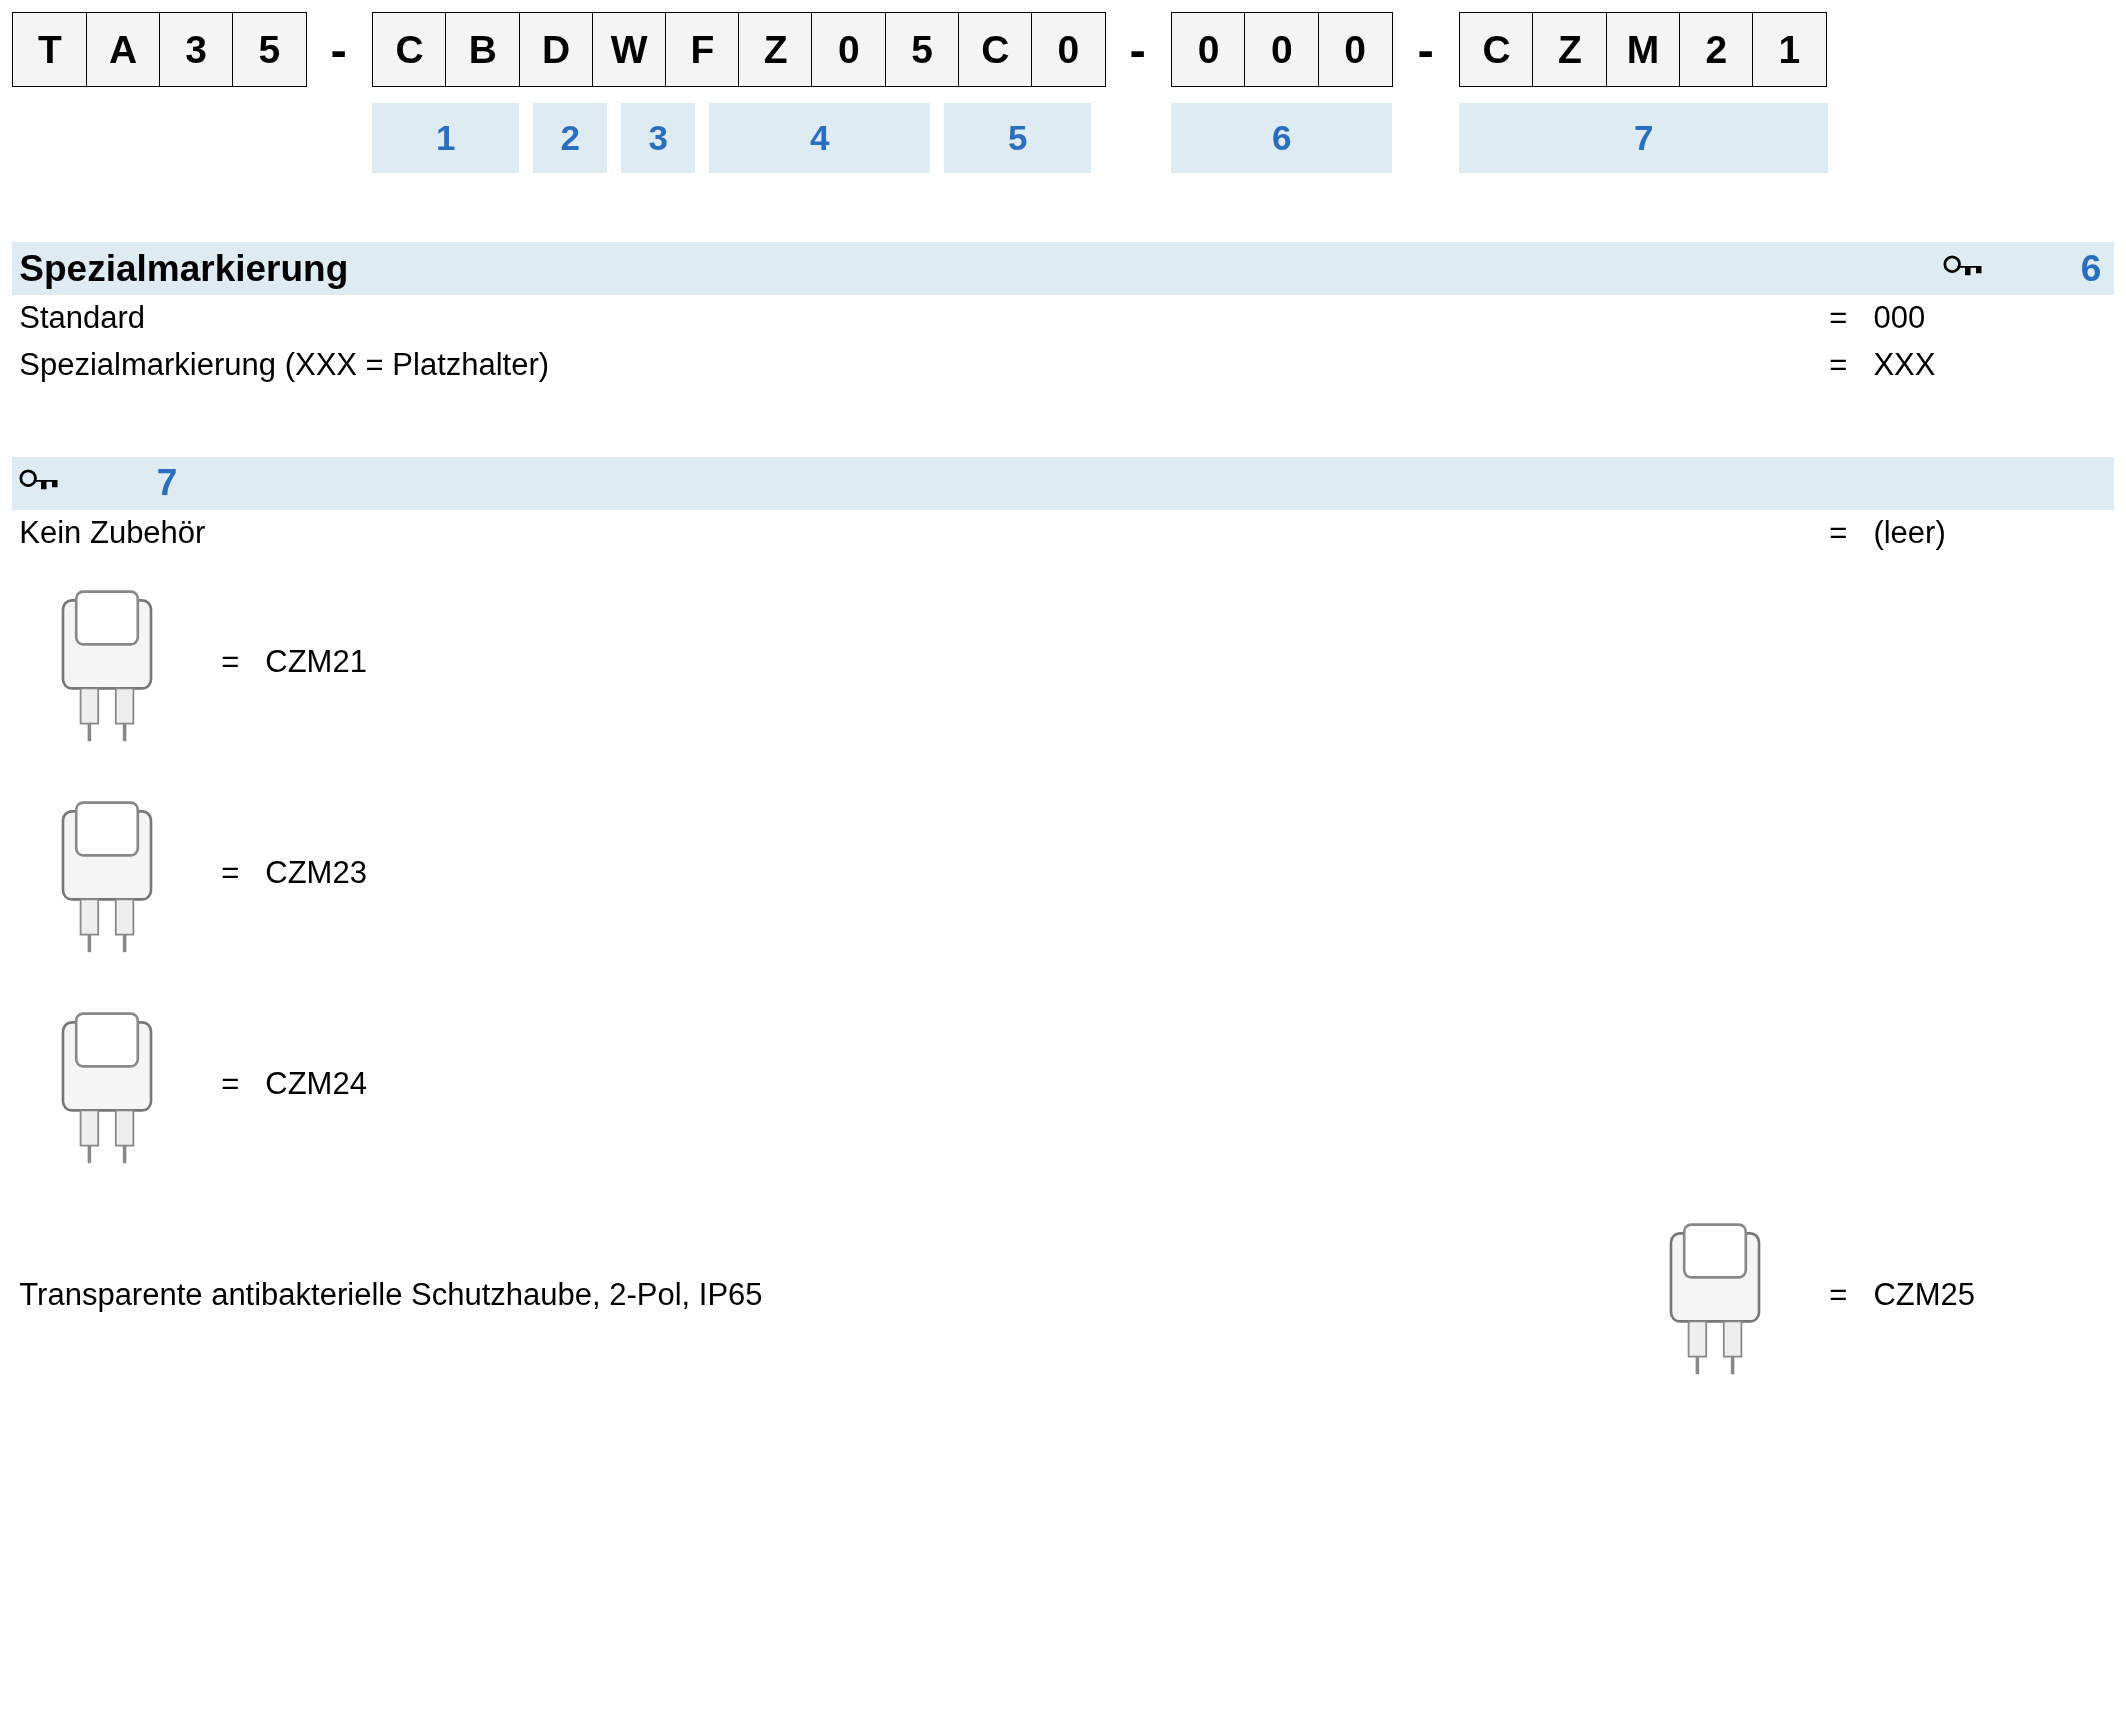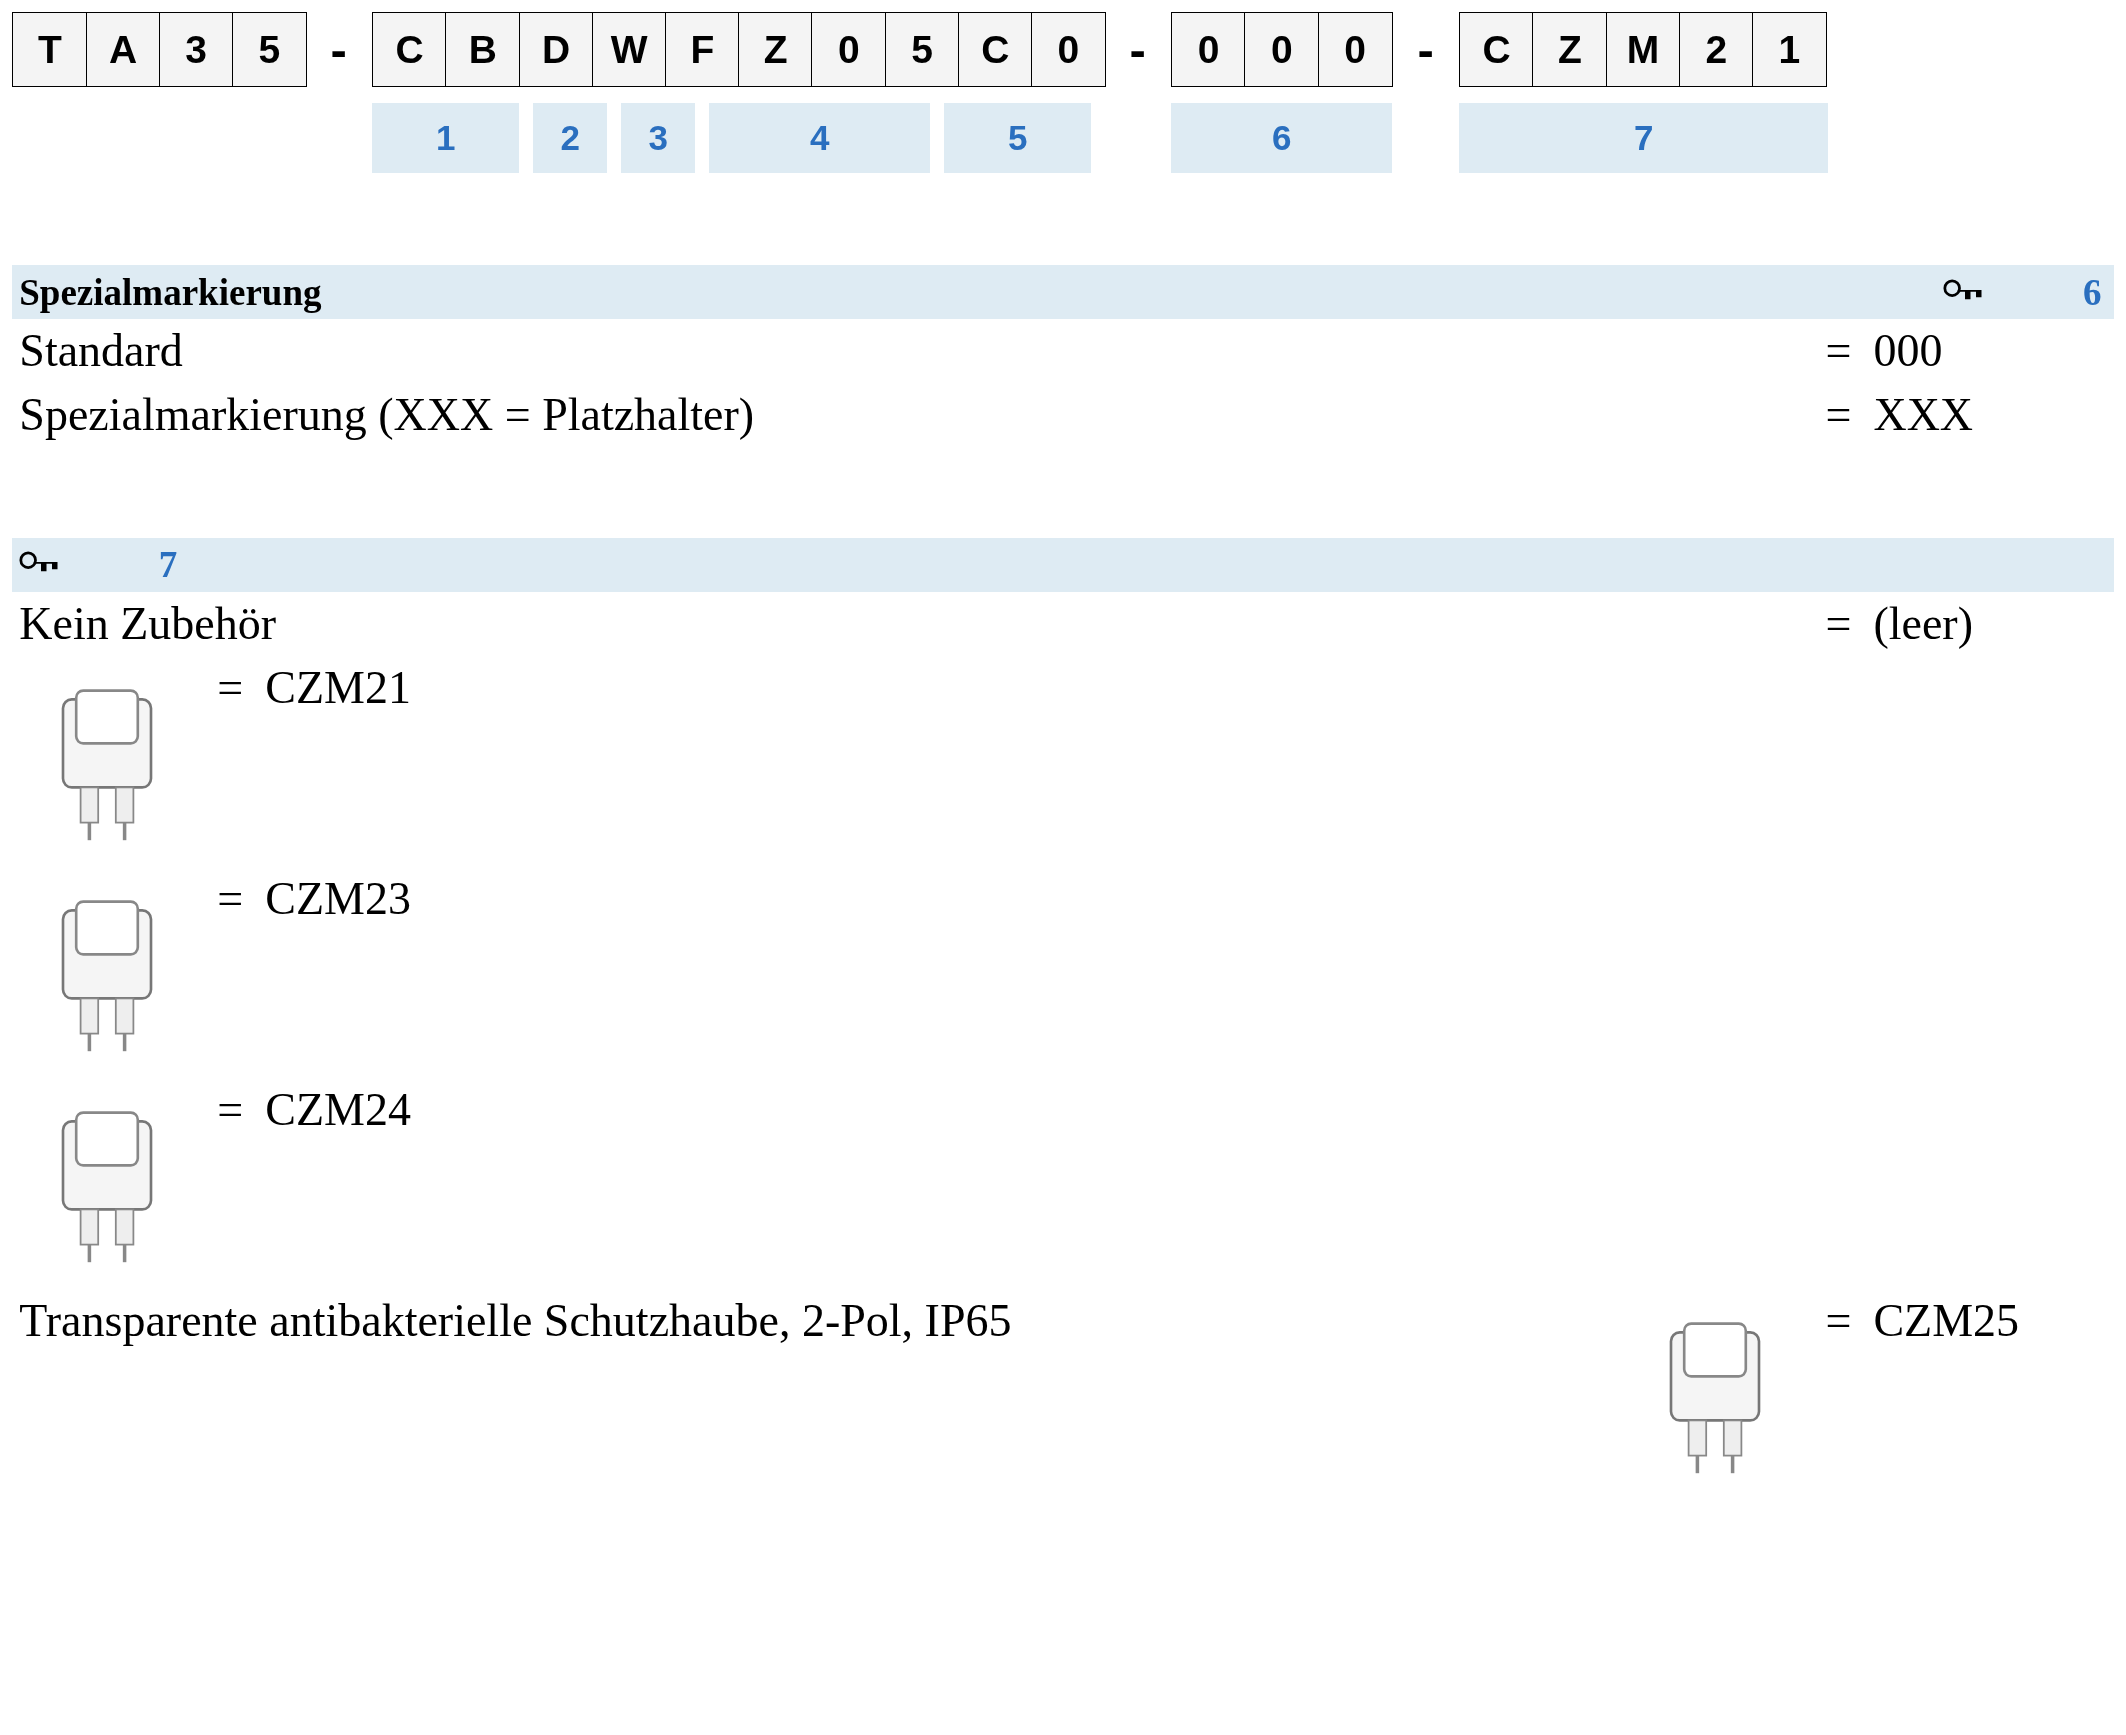--- a/index.html
+++ b/index.html
@@ -41,39 +41,39 @@
   }
   .lg{
     background:var(--blue-bg);
     color:var(--blue-text);
     font-weight:700;font-size:35px;
     display:flex;align-items:center;justify-content:center;
   }
   .lg-gap{flex:0 0 14px;background:transparent;}
 
   
-  .section{margin-top:92px;font-family:Liberation Serif, serif;}
+  .section{margin-top:69px;}
   .sec-header{
     background:var(--blue-bg);
     display:flex;align-items:center;
     padding:5.3px 12.3px 5.3px 7px;
     font-size:37px;font-weight:700;
   }
   .sec-header .title{
     flex:1 1 auto;
     font-style:normal;
   }
   .sec-header .key-icon{
     flex:0 0 auto;margin:0 61px 0 0;color:#000;
   }
   .sec-header .ref{
     color:var(--blue-text);font-weight:700;font-size:37px;width:53px;text-align:right;
   }
   .row{
-    display:flex;padding:5.3px 12.3px 5.3px 7px;font-size:46px;
+    display:flex;align-items:center;padding:5.3px 12.3px 5.3px 7px;font-size:31px;
   }
   .row .desc{flex:1 1 auto;}
   .row .thumb{flex:0 0 176px;display:flex;align-items:center;justify-content:center;}
   .row .eq{flex:0 0 70px;text-align:center;}
   .row .code{flex:0 0 228px;text-align:left;}
   .row.tall{min-height:211px;}
   .row.tall .desc{padding-right:8.8px;}
 
   
   svg.product{width:132px;height:176px;}

